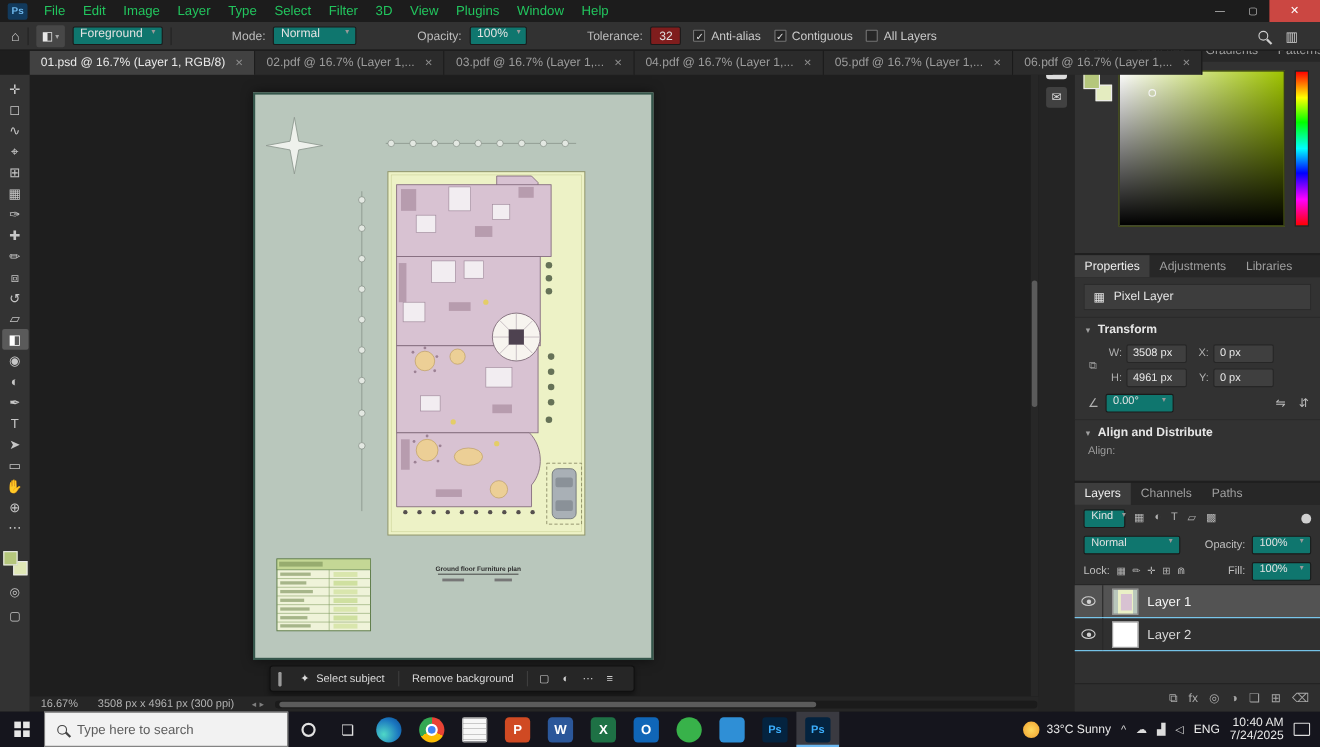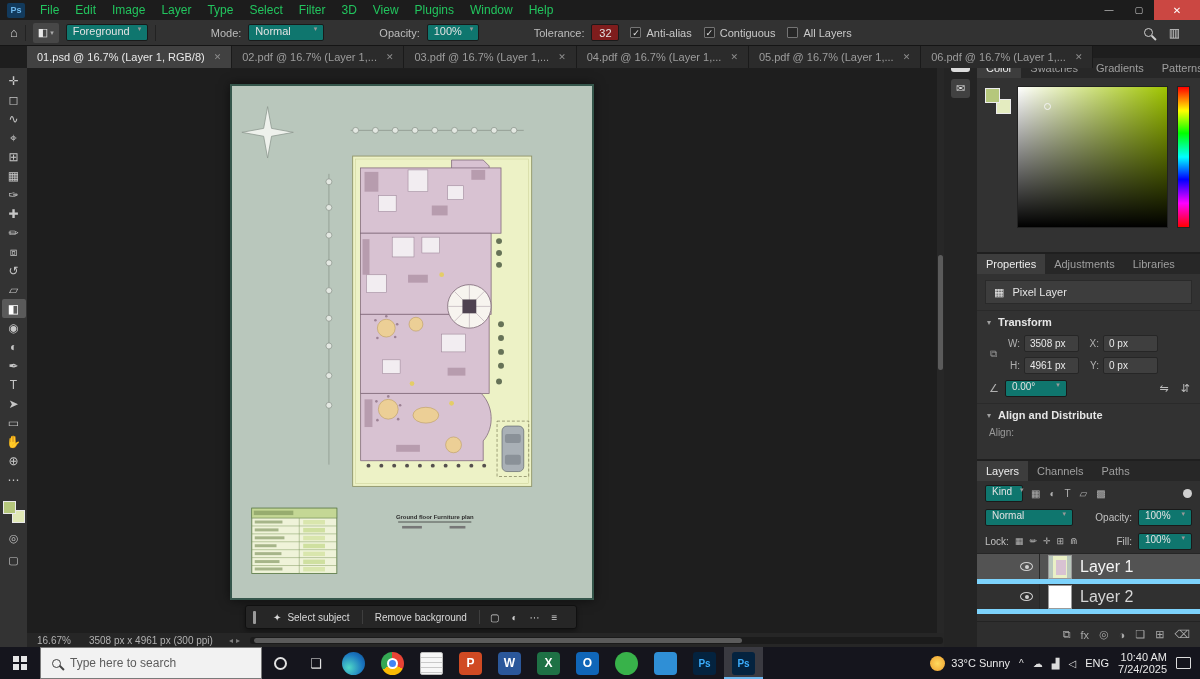--- a/index.html
+++ b/index.html
@@ -68,21 +68,21 @@
   .snav { margin-left:16px; display:flex; gap:3px; color:#7e7e7e; font-size:8px; }
   .hscroll { flex:1; position:relative; height:7px; margin:0 14px 0 10px; background:#1b1b1b; border-radius:3px; }
   .hthumb { position:absolute; left:4px; top:1px; width:488px; height:5px; background:#5b5b5b; border-radius:3px; }
 
   
   .dockstrip { position:absolute; top:46px; left:944px; width:33px; bottom:32px; background:#242424; }
   .strip-ic { width:19px; height:19px; margin:7px auto 4px; border-radius:3px; background:#414141; color:#ddd; font-size:11px; display:flex; align-items:center; justify-content:center; }
   .strip-ic[data-variant="light"] { background:#dcdcdc; color:#333; }
 
   
-  .panels { position:absolute; top:58px; left:977px; width:223px; bottom:32px; background:#1f1f1f; display:flex; flex-direction:column; }
+  .panels { position:absolute; top:36px; left:977px; width:223px; bottom:32px; background:#1f1f1f; display:flex; flex-direction:column; }
   .panel { display:flex; flex-direction:column; }
   .panel + .panel { margin-top:2px; }
   .ptabs { height:20px; background:#272727; display:flex; font-size:11px; color:#9f9f9f; flex:none; }
   .ptab { padding:0 9px; display:flex; align-items:center; white-space:nowrap; }
   .ptab.active { background:#3d3d3d; color:#ededed; }
   .pbody { background:#323232; flex:1; position:relative; }
 
   .panel-color { height:194px; flex:none; }
   .swatch-pair { position:absolute; left:8px; top:10px; width:28px; height:28px; }
   .sw-fg { position:absolute; left:0; top:0; width:15px; height:15px; background:#b5c77c; border:1px solid #ececec; z-index:2; }
@@ -112,21 +112,21 @@
   .panel-layers .pbody { display:flex; flex-direction:column; background:#303030; }
   .lrow { display:flex; align-items:center; gap:6px; padding:0 8px; height:24px; flex:none; }
   .kindbox { width:38px; height:17px; }
   .fico { color:#b2b2b2; font-size:10px; padding:0 2px; }
   .circle-toggle { margin-left:auto; width:9px; height:9px; border-radius:50%; background:#d0d0d0; }
   .blendbox { width:88px; height:17px; }
   .opbox, .fillbox { width:54px; height:17px; }
   .locks { display:flex; gap:6px; font-size:9px; color:#b2b2b2; }
   .sp { flex:1; }
   .layer-list { flex:1; border-top:1px solid #262626; }
-  .layer-item { height:30px; display:flex; align-items:center; border-bottom:5px solid #7dd3fc; color:#d6d6d6; font-size:16px;padding-left:37px; }
+  .layer-item { height:30px; display:flex; align-items:center; border-bottom:1px solid #7dd3fc; color:#d6d6d6; font-size:12px; }
   .layer-item.active { background:#535353; color:#f4f4f4; }
   .eye-cell { width:26px; height:100%; display:flex; align-items:center; justify-content:center; border-right:1px solid #282828; flex:none; }
   .eye { width:13px; height:9px; border:1px solid #d0d0d0; border-radius:50%; position:relative; }
   .eye::after { content:""; position:absolute; left:3.5px; top:1.5px; width:4px; height:4px; border-radius:50%; background:#d0d0d0; }
   .thumb { width:24px; height:24px; border:1px solid #9a9a9a; margin:0 8px; background:#fff; flex:none; position:relative; }
   .thumb[data-kind="plan"] { background:linear-gradient(to right,#b9c7bc 0 18%, #eaf0c6 18% 82%, #b9c7bc 82%); }
   .thumb[data-kind="plan"]::after { content:""; position:absolute; left:7px; top:4px; width:10px; height:15px; background:#d8c2d2; }
   .layer-bottom { height:26px; border-top:1px solid #232323; background:#2e2e2e; display:flex; align-items:center; justify-content:flex-end; gap:10px; padding:0 10px; color:#a8a8a8; font-size:11px; flex:none; }
   .lb-ic { font-size:11px; }
 

